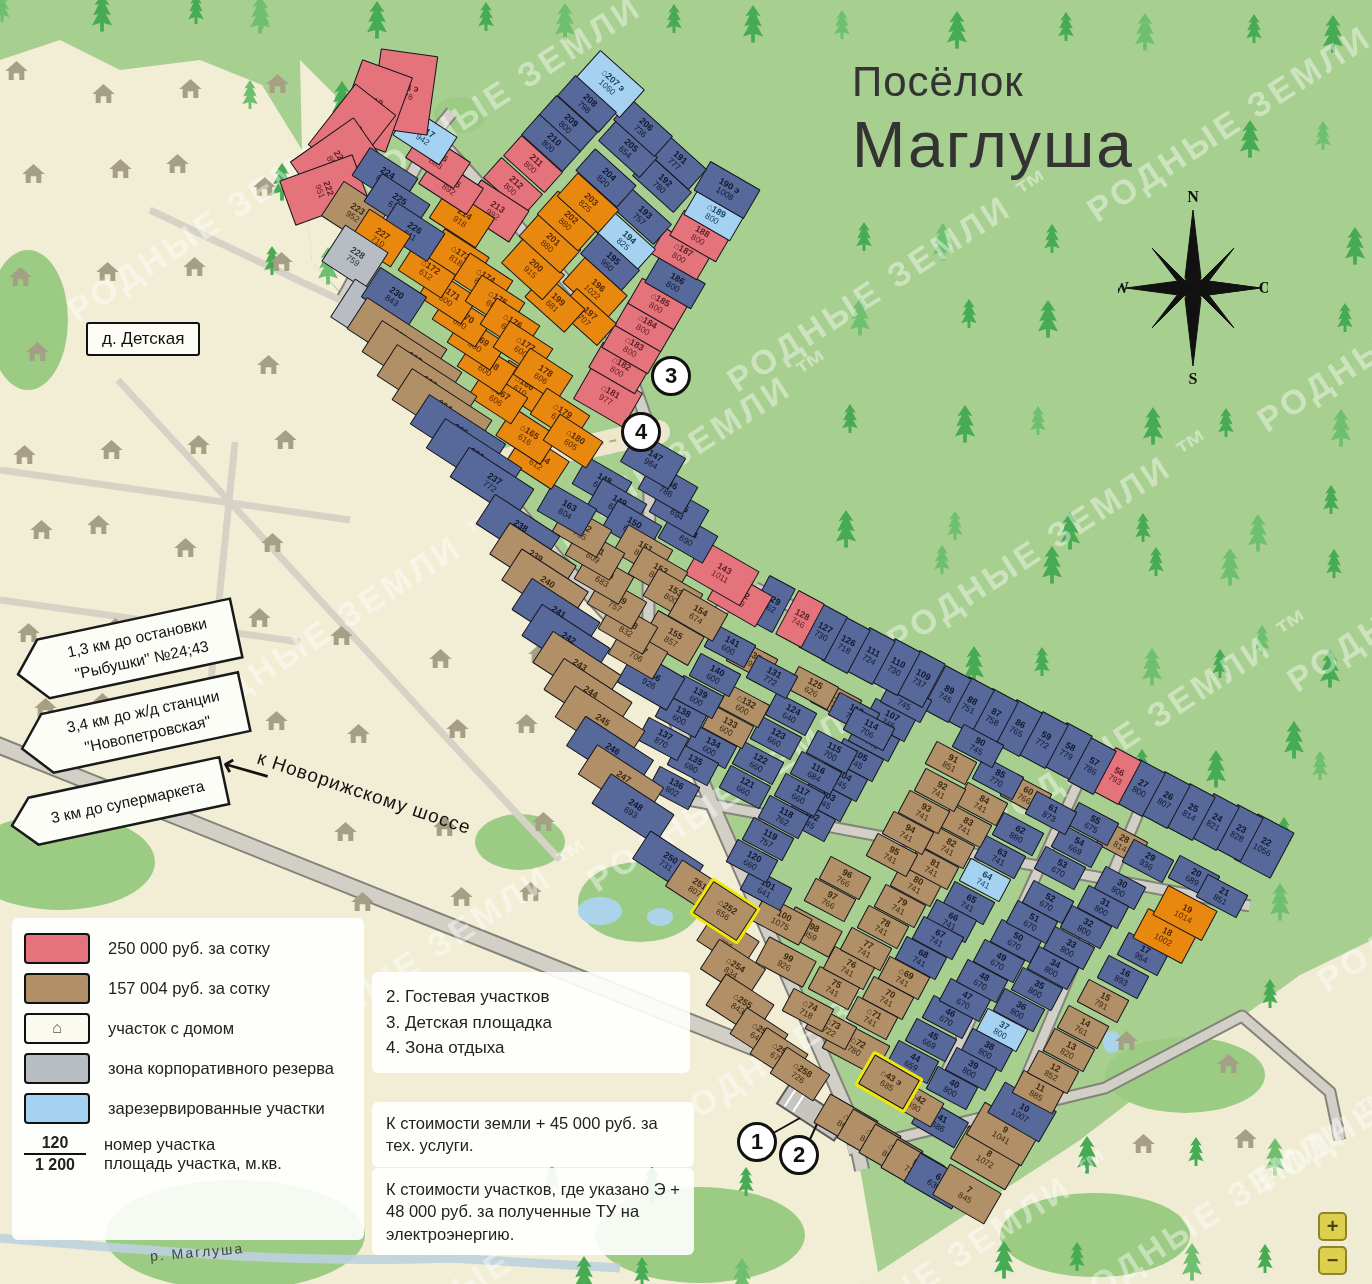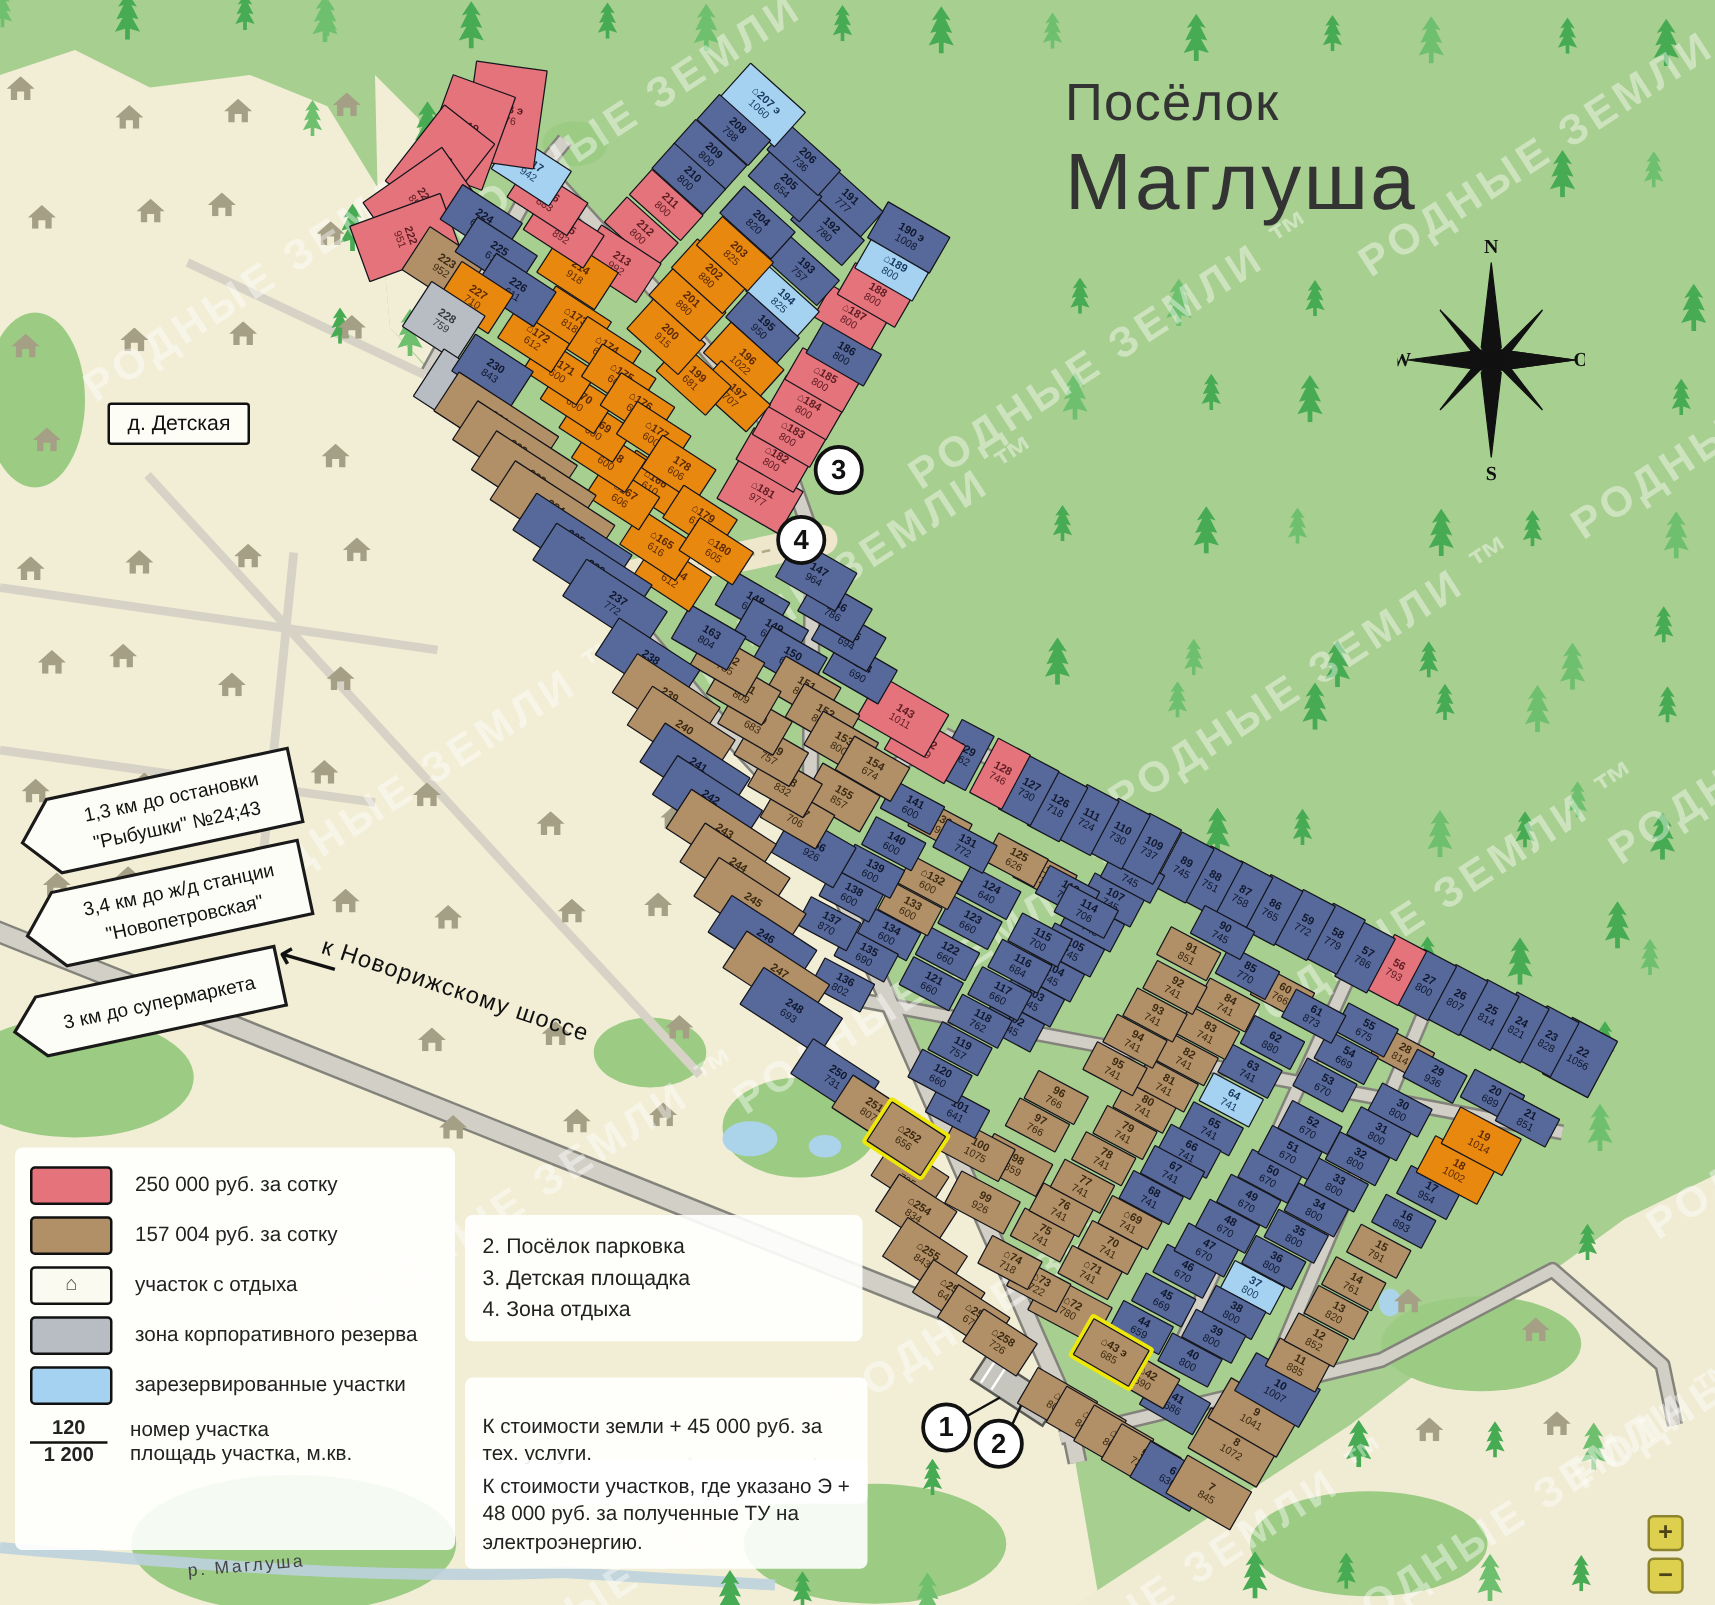--- a/index.html
+++ b/index.html
@@ -19,21 +19,21 @@
   #legend{left:12px;top:918px;width:352px;height:322px;padding:10px 12px;box-sizing:border-box;}
   .lg-row{display:flex;align-items:center;height:40px;}
   .lg-swatch{width:62px;height:27px;border:2px solid #111;border-radius:4px;margin-right:18px;
     flex:0 0 auto;display:flex;align-items:center;justify-content:center;font-size:15px;color:#555;}
   .lg-label{font-size:16.5px;}
   .lg-ratio{display:flex;align-items:center;margin-top:6px;}
   .lg-frac{width:62px;text-align:center;font-weight:bold;font-size:16px;margin-right:18px;flex:0 0 auto;}
   .lg-frac .top{border-bottom:2px solid #111;padding:0 8px 1px;}
   .lg-frac .bot{padding-top:1px;}
   #poi{left:372px;top:972px;width:318px;padding:12px 14px;box-sizing:border-box;font-size:17px;line-height:1.5;}
-  #note1{left:372px;top:1102px;width:322px;padding:28px 14px;box-sizing:border-box;font-size:16.5px;line-height:1.35;}
+  #note1{left:372px;top:1102px;width:322px;padding:10px 14px;box-sizing:border-box;font-size:16.5px;line-height:1.35;}
   #note2{left:372px;top:1168px;width:322px;padding:10px 14px;box-sizing:border-box;font-size:16.5px;line-height:1.35;}
   #title{position:absolute;left:852px;top:58px;z-index:6;color:#333;}
   #title .t1{font-size:42px;letter-spacing:1px;}
   #title .t2{font-size:64px;letter-spacing:2px;margin-top:2px;}
   #village-box{position:absolute;left:86px;top:322px;background:#fdfdf6;border:2.5px solid #111;
     border-radius:3px;padding:5px 14px;font-size:17px;z-index:6;color:#111;}
   .sign{position:absolute;z-index:7;transform:rotate(-12deg);}
   .marker{position:absolute;width:34px;height:34px;border:3px solid #111;border-radius:50%;
     background:#fff;z-index:8;display:flex;align-items:center;justify-content:center;
     font-size:22px;font-weight:bold;color:#111;transform:translate(-50%,-50%);}
@@ -1361,21 +1361,21 @@
       <div class="lg-label">250 000 руб. за сотку</div>
     </div>
     <div class="lg-row">
       <div class="lg-swatch" style="background: rgb(178, 144, 103);"></div>
       <div class="lg-label">157 004 руб. за сотку</div>
     </div>
     <div class="lg-row">
       <div class="lg-swatch" style="background: rgb(251, 250, 240);">
           <span style="color:#55544e;font-size:16px;">⌂</span>
         </div>
-      <div class="lg-label">участок с отдыха</div>
+      <div class="lg-label">участок с домом</div>
     </div>
     <div class="lg-row">
       <div class="lg-swatch" style="background: rgb(183, 189, 195);"></div>
       <div class="lg-label">зона корпоративного резерва</div>
     </div>
     <div class="lg-row">
       <div class="lg-swatch" style="background: rgb(166, 210, 241);"></div>
       <div class="lg-label">зарезервированные участки</div>
     </div>
     <div class="lg-ratio">
@@ -1384,21 +1384,21 @@
         <div class="bot">1 200</div>
       </div>
       <div class="lg-label">
         <div>номер участка</div>
         <div>площадь участка, м.кв.</div>
       </div>
     </div>
   </div>
 
   <div class="panel" id="poi">
-    <div><span>2.</span> <span>Посёлок парковка</span></div>
+    <div><span>2.</span> <span>Гостевая участков</span></div>
     <div><span>3.</span> <span>Детская площадка</span></div>
     <div><span>4.</span> <span>Зона отдыха</span></div>
   </div>
 
   <div class="panel" id="note1">К стоимости земли + 45 000 руб. за тех. услуги.</div>
   <div class="panel" id="note2">К стоимости участков, где указано Э + 48 000 руб. за полученные ТУ на электроэнергию.</div>
 
   <div class="zoom-btn" id="zoom-in">+</div>
   <div class="zoom-btn" id="zoom-out">−</div>
 

